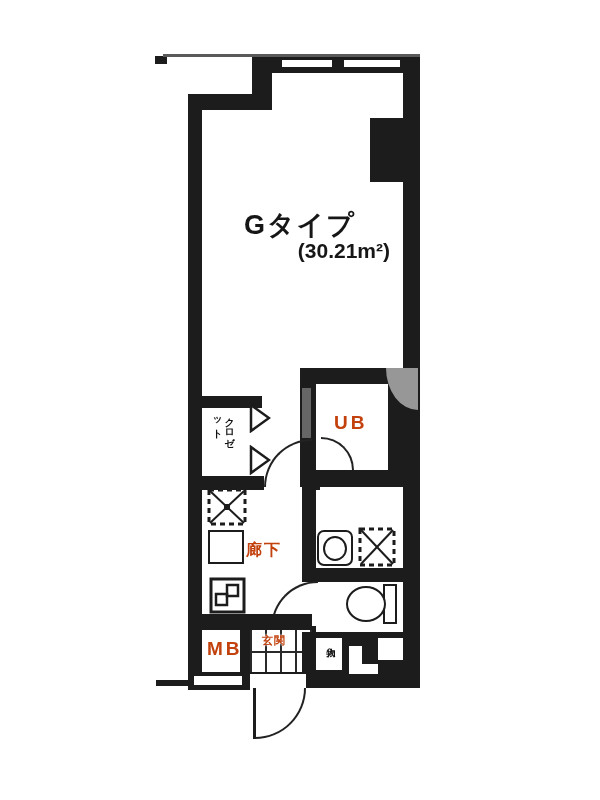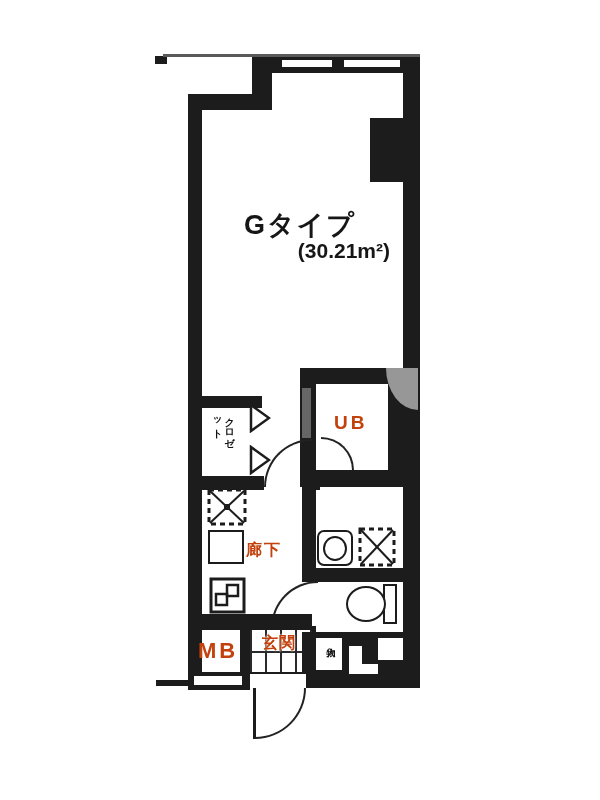--- a/index.html
+++ b/index.html
@@ -87,24 +87,24 @@
     <rect x="3" y="3" width="34" height="36" fill="#fff" stroke="#1c1c1c" stroke-width="3" stroke-dasharray="5 4"></rect>
     <line x1="4" y1="4" x2="36" y2="38" stroke="#1c1c1c" stroke-width="2"></line>
     <line x1="36" y1="4" x2="4" y2="38" stroke="#1c1c1c" stroke-width="2"></line>
   </svg>
 
   <div class="box" style="left:383px;top:584px;width:14px;height:40px;border-width:2px;"></div>
   <div class="abs" style="left:346px;top:586px;width:40px;height:36px;box-sizing:border-box;border:2.5px solid #1c1c1c;border-radius:50%;background:#fff;"></div>
 
   <div class="wall" style="left:188px;top:614px;width:124px;height:16px;"></div>
   <div class="wall" style="left:240px;top:630px;width:10px;height:44px;"></div>
-  <div class="lbl" style="left:198px;top:638px;font-size:22px;letter-spacing:3px;">MB</div>
+  <div class="lbl" style="left:207px;top:638px;font-size:19px;letter-spacing:3px;">MB</div>
 
   <div class="genkan-grid"></div>
-  <div class="lbl" style="left:262px;top:633px;font-size:16px;letter-spacing:1px;text-shadow:0 0 2px #fff,0 0 2px #fff;">玄関</div>
+  <div class="lbl" style="left:262px;top:633px;font-size:11px;letter-spacing:1px;text-shadow:0 0 2px #fff,0 0 2px #fff;">玄関</div>
 
   <div class="wall" style="left:302px;top:632px;width:118px;height:56px;"></div>
   <div class="white" style="left:316px;top:638px;width:26px;height:32px;"></div>
   <div class="vlbl" style="left:321px;top:641px;width:16px;height:28px;font-size:9px;">物入</div>
   <div class="white" style="left:349px;top:646px;width:13px;height:28px;"></div>
   <div class="white" style="left:349px;top:664px;width:29px;height:10px;"></div>
   <div class="white" style="left:378px;top:638px;width:25px;height:22px;"></div>
 
   <div class="wall" style="left:188px;top:672px;width:114px;height:18px;"></div>
   <div class="white" style="left:194px;top:676px;width:48px;height:9px;"></div>

